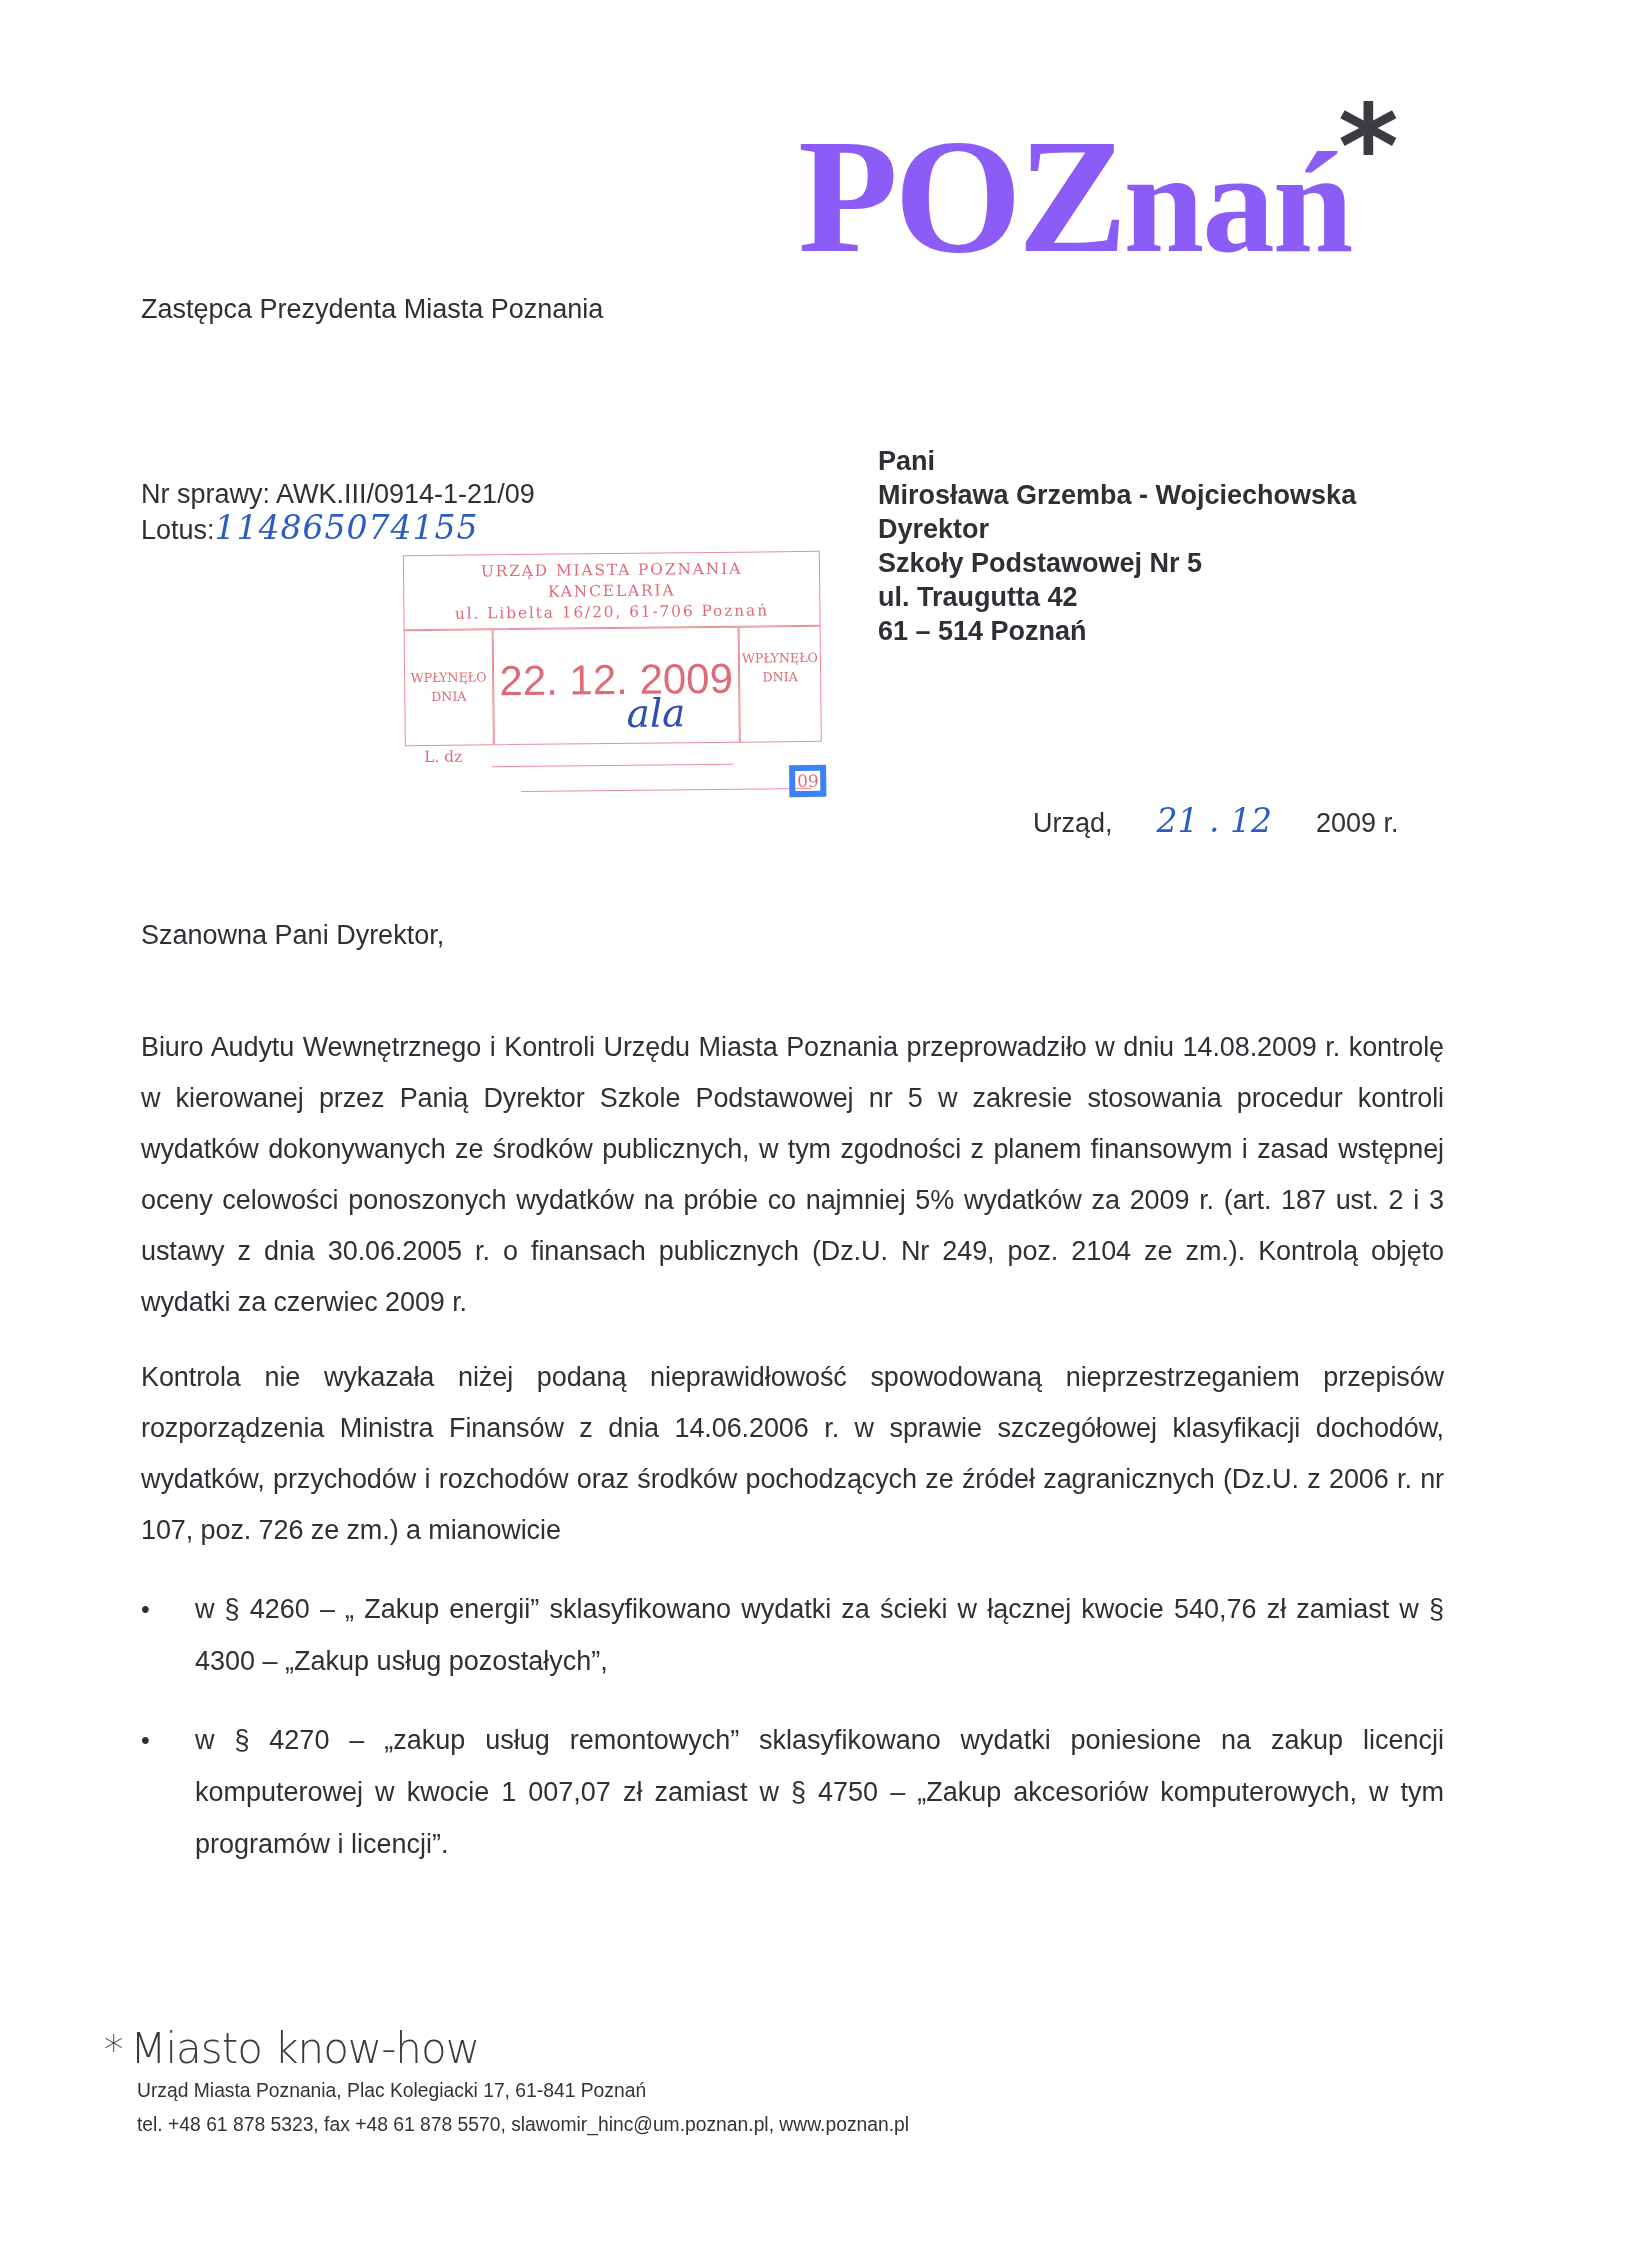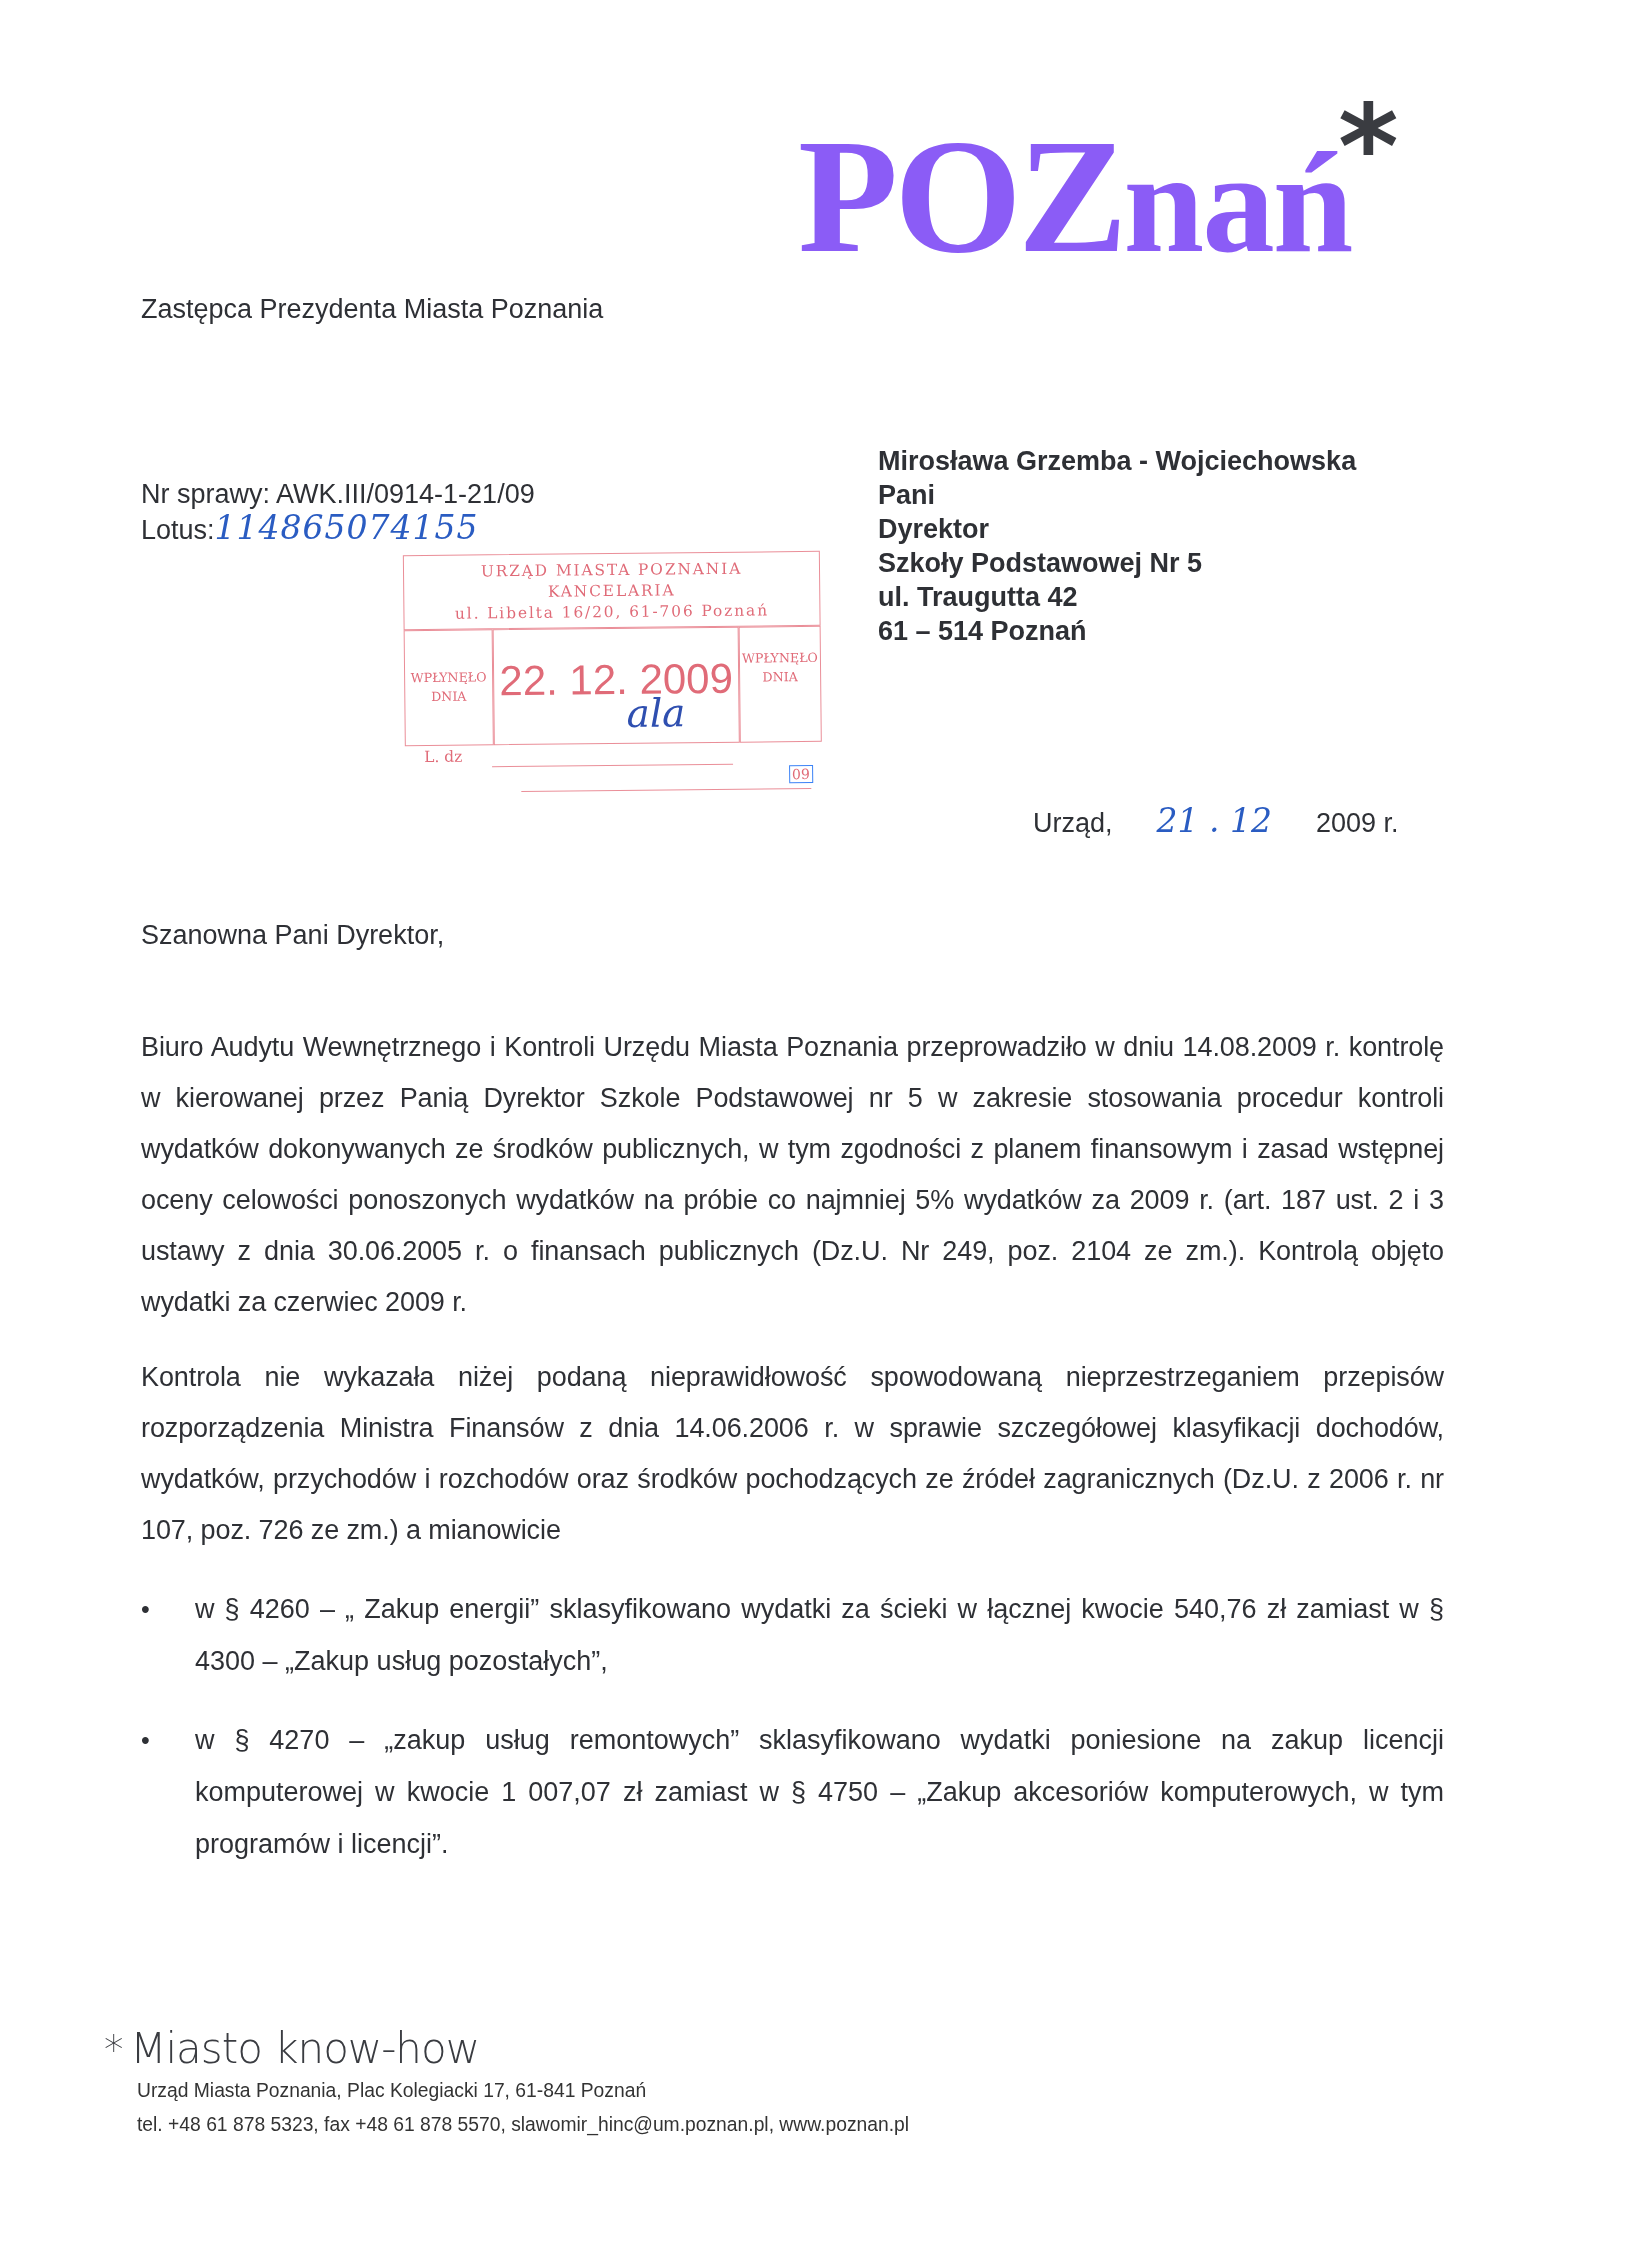--- a/index.html
+++ b/index.html
@@ -34,21 +34,21 @@
       transform: rotate(-0.6deg);
     }
     .stamp .box { position: absolute; border: 1.9px solid #ea8e98; }
     .stamp .hdr { left: 0; top: 0; width: 417px; height: 75px; text-align: center; font-size: 15.4px; line-height: 21px; letter-spacing: 1.9px; padding-top: 5.8px; box-sizing: border-box; }
     .stamp .left-cell { left: 0; top: 75px; width: 89px; height: 116px; font-size: 12.6px; text-align: center; padding-top: 37px; box-sizing: border-box; line-height: 19.3px; }
     .stamp .mid-cell { left: 89px; top: 75px; width: 246px; height: 116px; font-size: 42px; text-align: center; padding-top: 27px; box-sizing: border-box; font-family: "Liberation Sans Narrow", "Liberation Sans", sans-serif; }
     .stamp .right-cell { left: 335px; top: 75px; width: 82px; height: 116px; font-size: 12.6px; text-align: center; padding-top: 21px; box-sizing: border-box; line-height: 19.3px; }
     .stamp .ldz { position: absolute; left: 19.3px; top: 193px; font-size: 15.4px; }
     .stamp .ldz-line { position: absolute; left: 87px; top: 212px; width: 241px; border-top: 1.9px solid #ea8e98; }
     .stamp .ldz-line2 { position: absolute; left: 116px; top: 237px; width: 290px; border-top: 1.9px solid #ea8e98; }
-    .stamp .yr09 { position: absolute; left: 384px; top: 214px; font-size: 14px; border: 1px solid #3b82f6; padding: 0 1.9px; }
+    .stamp .yr09 { position: absolute; left: 384px; top: 214px; font-size: 17px; border: 6px solid #3b82f6; padding: 0 1.9px; }
     .stamp .sign { position: absolute; left: 222px; top: 114px; font-size: 39px; color: #2f4fb0; font-style: italic; font-family: "DejaVu Serif", serif; margin-top: 24px; }
 
     
     .recipient { left: 878px; top: 444px; font-size: 27px; font-weight: bold; line-height: 34px; }
 
     
     .date { left: 1033px; top: 801px; font-size: 27px; }
     .date .hand { font-size: 33px; margin: 0 44px 0 44px; }
 
     .salute { left: 141px; top: 920px; font-size: 27px; }
@@ -107,22 +107,22 @@
     <div>DNIA</div>
   </div>
   <div class="ldz">L. dz</div>
   <div class="ldz-line"></div>
   <div class="ldz-line2"></div>
   <div class="yr09">09</div>
   <div class="sign">ala</div>
 </div>
 
 <div class="abs recipient">
+  <div>Pani</div>
   <div>Mirosława Grzemba - Wojciechowska</div>
-  <div>Pani</div>
   <div>Dyrektor</div>
   <div>Szkoły Podstawowej Nr 5</div>
   <div>ul. Traugutta 42</div>
   <div>61 – 514 Poznań</div>
 </div>
 
 <div class="abs date">
   <span>Urząd,</span><span class="hand">21 . 12</span><span>2009 r.</span>
 </div>
 

